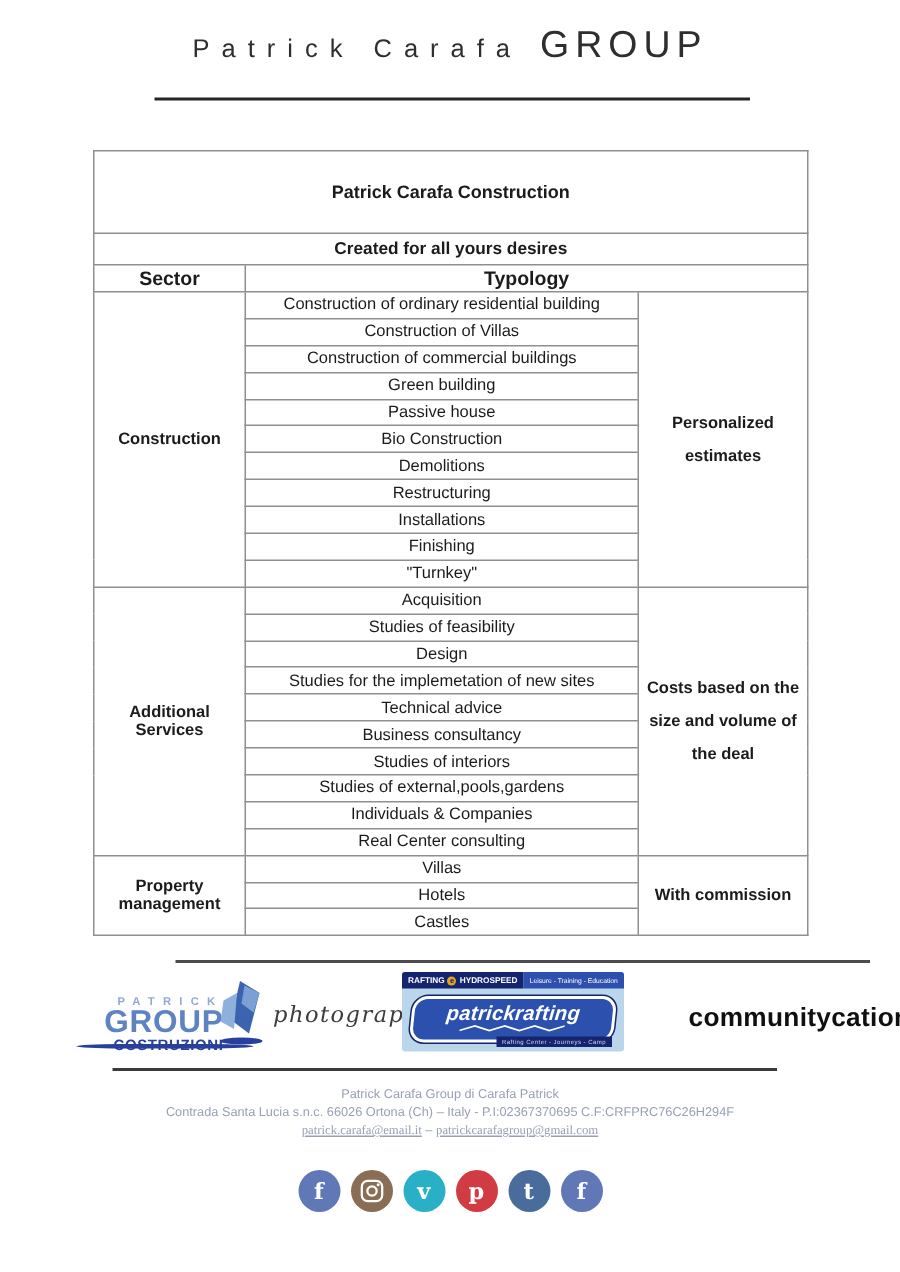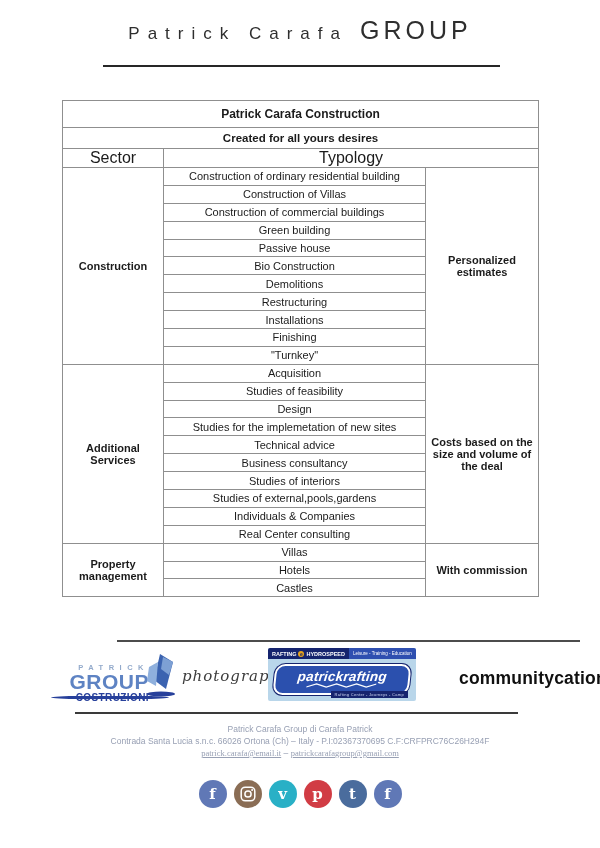--- a/index.html
+++ b/index.html
@@ -8,26 +8,26 @@
 
   
   .brand { position:absolute; top:16px; left:0; width:100%; display:flex; justify-content:center; align-items:baseline; gap:12px; color:#2e2e2e; }
   .brand-primary { font-size:17px; letter-spacing:8px; font-weight:400; }
   .brand-secondary { font-size:25px; letter-spacing:4px; font-weight:400; }
   .brand-rule { position:absolute; top:65px; left:103px; width:397px; height:2px; background:#262626; }
 
   
   .main-table { position:absolute; top:100px; left:62px; width:476px; border-collapse:collapse; color:#1b1b1b; table-layout:fixed; }
   .main-table td { border:1px solid #8f8f8f; text-align:center; vertical-align:middle; font-size:11px; padding:0 2px; }
-  .row-title td { height:27px; font-weight:bold; font-size:12px; }
+  .row-title td { height:55px; font-weight:bold; font-size:12px; }
   .row-subtitle td { height:21px; font-weight:bold; font-size:11.5px; }
-  .row-colhead td { height:18px; font-weight:normal; font-size:16px; }
+  .row-colhead td { height:18px; font-weight:bold; font-size:13px; }
   .trow td { height:17.9px; }
   .sector-cell { font-weight:bold; font-size:11px; }
-  .note-cell { font-weight:bold; font-size:11px; line-height:12px; }
+  .note-cell { font-weight:bold; font-size:11px; line-height:22px; }
 
   
   .partners-rule { position:absolute; top:640px; left:117px; width:463px; height:2px; background:#4c4c4c; }
   .footer-rule { position:absolute; top:712px; left:75px; width:443px; height:2px; background:#3a3a3a; }
 
   .partner-carafa { position:absolute; top:652px; left:45px; width:132px; }
   .carafa-text { width:104px; text-align:right;margin-top:11px; }
   .carafa-top { font-size:7.5px; letter-spacing:5.5px; color:#93aacb; font-weight:bold; padding-left:4px; }
   .carafa-name { font-size:21px; font-weight:bold; color:#5e83c3; letter-spacing:0.5px; line-height:20px; }
   .carafa-sub { font-size:10px; font-weight:bold; color:#27409b; letter-spacing:0.4px; line-height:11px; }

